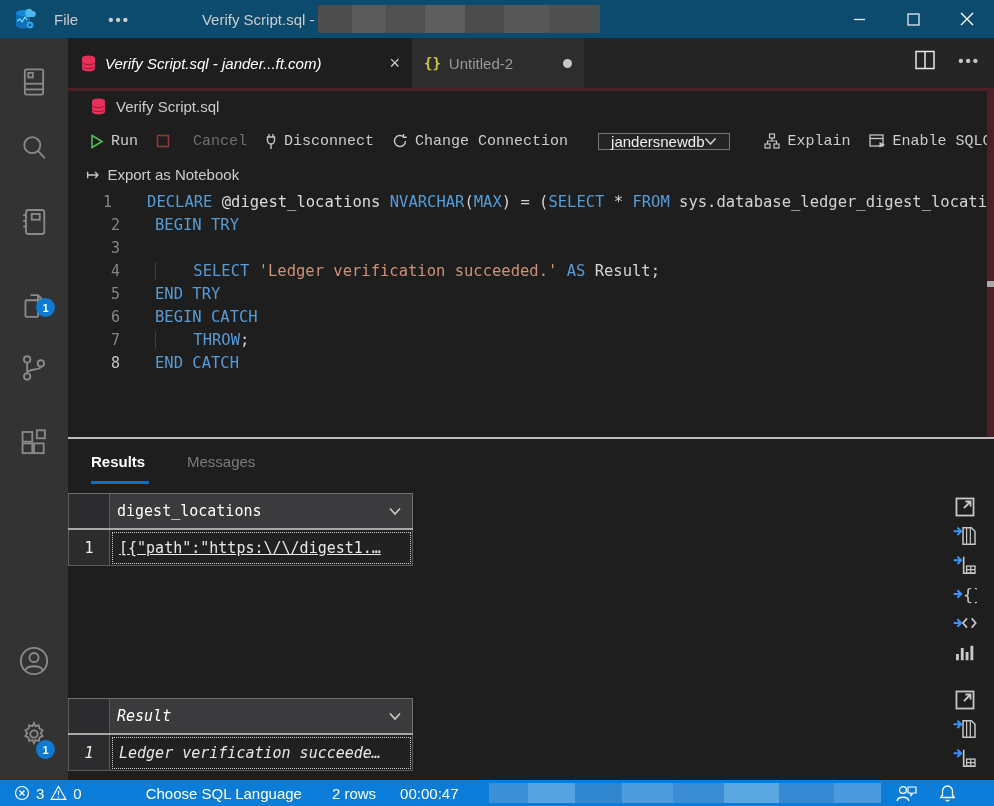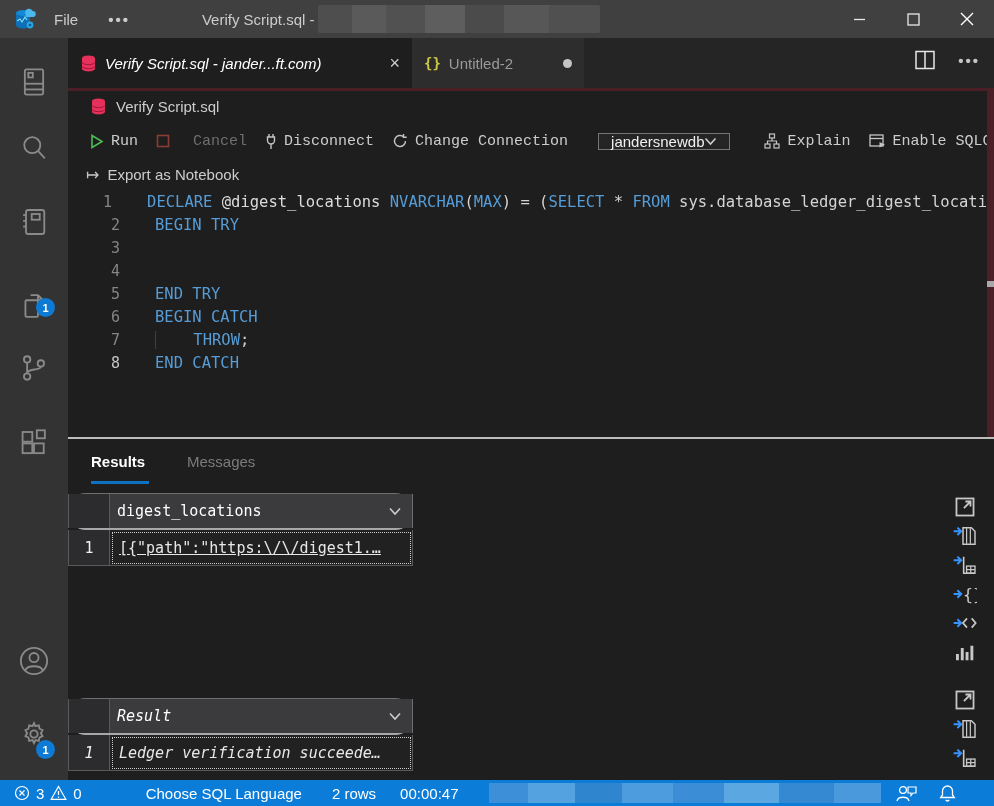--- a/index.html
+++ b/index.html
@@ -1,21 +1,21 @@
 <!DOCTYPE html>
 <html><head>
 <meta charset="utf-8">
 <style>
   * { box-sizing: border-box; margin: 0; padding: 0; }
   html,body { width: 994px; height: 806px; overflow: hidden; background:#1e1e1e;
     font-family: "Liberation Sans", sans-serif; }
   #app { position:relative; width:994px; height:806px; background:#1e1e1e; overflow:hidden; }
 
   
-  #titlebar { position:absolute; left:0; top:0; width:994px; height:38px; background:#404040;
+  #titlebar { position:absolute; left:0; top:0; width:994px; height:38px; background:#0c4a6e;
     display:flex; align-items:center; color:#cccccc; font-size:15px; }
   .app-icon { width:26px; height:26px; margin-left:12px; }
   .menu-item { padding:0 16px; height:38px; display:flex; align-items:center; }
   .menu-dots { letter-spacing:2px; font-weight:bold; padding:0 14px; }
   .win-title { margin-left:58px; white-space:nowrap; }
   .redact-title { width:282px; height:28px; margin-left:4px; border-radius:2px;
     background:linear-gradient(90deg,#4e4e4e 0 12%,#5a5a5a 12% 24%,#515151 24% 38%,#5e5e5e 38% 52%,#4b4b4b 52% 66%,#575757 66% 82%,#505050 82% 100%); }
   #win-controls { position:absolute; right:0; top:0; height:38px; display:flex; }
   .win-btn { width:54px; height:38px; display:flex; align-items:center; justify-content:center; }
 
@@ -76,21 +76,21 @@
 
   
   #results { position:absolute; left:0; top:401px; width:926px; height:341px; background:#1e1e1e; overflow:hidden; }
   .rtab { position:absolute; font-size:15px; }
   #tab-results { left:23px; top:14px; color:#ffffff; font-weight:bold; }
   #tab-messages { left:119px; top:14px; color:#7c7c7c; }
   #results-underline { position:absolute; left:23px; top:42px; width:58px; height:3px; background:#0e70c0; }
 
   .grid { position:absolute; left:0; width:345px; font-family:"DejaVu Sans Mono",monospace; }
   #grid1 { top:54px; } #grid2 { top:259px;font-style:italic; }
-  .grid-header { display:flex; height:37px; border-top:1px solid #6f6f6f; border-bottom:2px solid #a8a8a8;border-radius:18px; }
+  .grid-header { display:flex; height:37px; border-top:1px solid #6f6f6f; border-bottom:2px solid #a8a8a8; }
   .corner-cell { width:42px; background:#2c2c2e; border-right:1px solid #5a5a5a; border-left:1px solid #5a5a5a; }
   .col-head { flex:1; background:#3b3b3e; color:#ffffff; font-size:15px; display:flex;
     align-items:center; padding:0 10px 0 7px; justify-content:space-between; border-right:1px solid #6f6f6f; }
   .grid-row { display:flex; height:36px; }
   .row-num { width:42px; background:#2c2c2e; color:#f0f0f0; font-size:15px; display:flex;
     align-items:center; justify-content:center; border-right:1px solid #5a5a5a; border-left:1px solid #5a5a5a; border-bottom:1px solid #5a5a5a; }
   .cell { flex:1; background:#212122; color:#e8e8e8; font-size:15px; display:flex; align-items:center;
     padding-left:9px; border-right:1px solid #5a5a5a; border-bottom:1px solid #5a5a5a;
     outline:1px dotted #cfcfcf; outline-offset:-3px; white-space:nowrap; overflow:hidden; }
   .cell.link span { text-decoration:underline; }
@@ -312,20 +312,21 @@
           </div>
           <div class="code-line">
             <span class="line-num">2</span>
             <span class="code-text"><span class="tk-k">BEGIN TRY</span></span>
           </div>
           <div class="code-line">
             <span class="line-num">3</span>
           </div>
           <div class="code-line">
             <span class="line-num">4</span>
+            <span class="code-text"><span class="indent-guide">    </span><span class="tk-k">SELECT</span><span class="tk-d"> </span><span class="tk-s">'Ledger verification succeeded.'</span><span class="tk-d"> </span><span class="tk-k">AS</span><span class="tk-d"> Result;</span></span>
           </div>
           <div class="code-line">
             <span class="line-num">5</span>
             <span class="code-text"><span class="tk-k">END TRY</span></span>
           </div>
           <div class="code-line">
             <span class="line-num">6</span>
             <span class="code-text"><span class="tk-k">BEGIN CATCH</span></span>
           </div>
           <div class="code-line">

